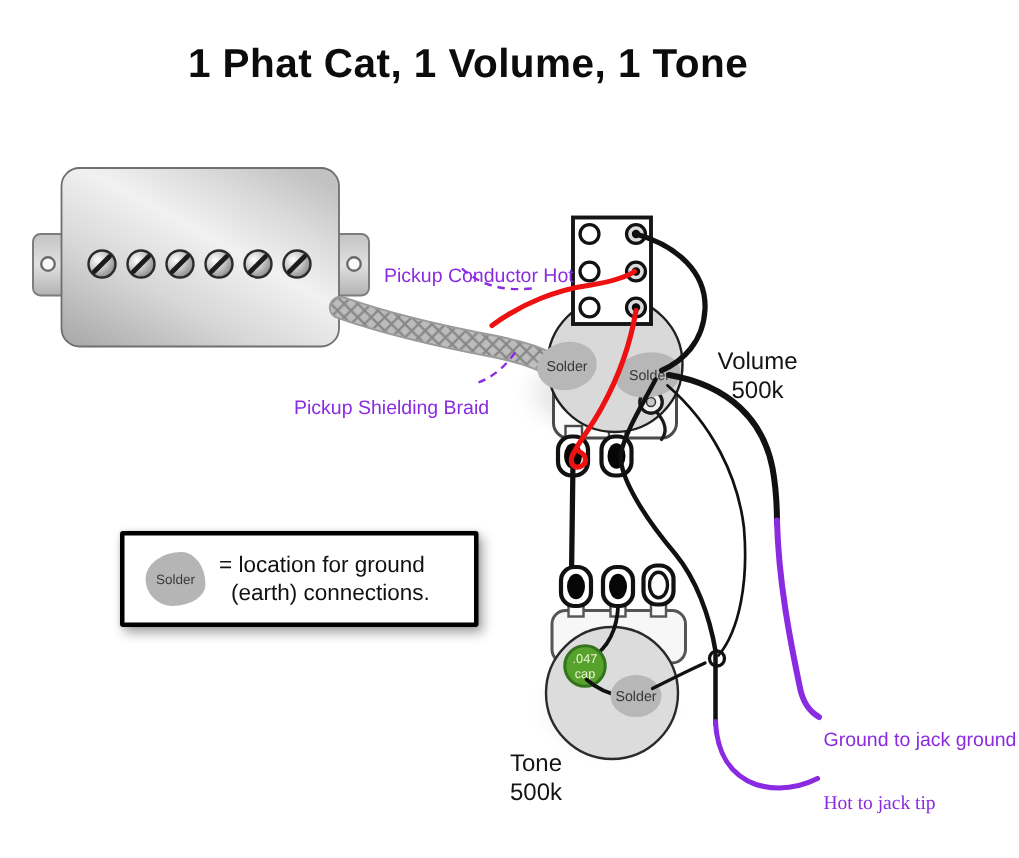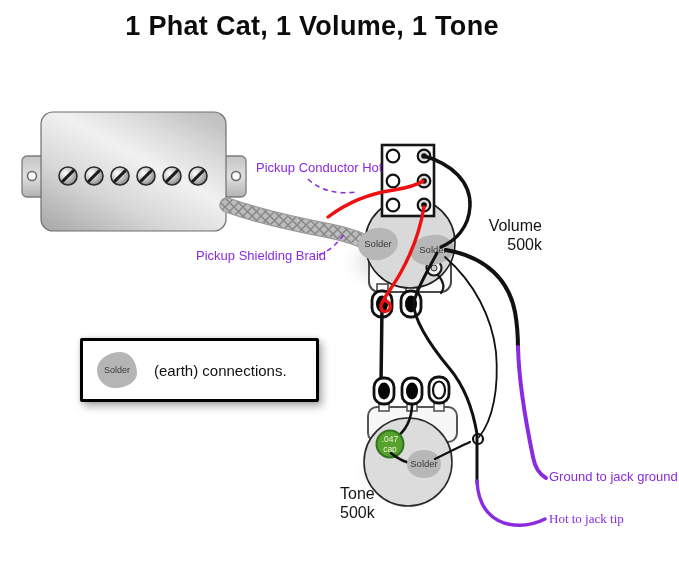--- a/index.html
+++ b/index.html
@@ -1,32 +1,32 @@
 <!DOCTYPE html>
 <html><head>
 <meta charset="utf-8">
 <style>
   html,body{margin:0;padding:0;background:#fff;}
   #stage{
     position:relative;width:679px;height:572px;background:#ffffff;overflow:hidden;
     font-family:"Liberation Sans",sans-serif;
   }
   #stage svg{position:absolute;left:0;top:0;}
-  .abs{position:absolute;white-space:nowrap;}
+  .abs{position:absolute;white-space:nowrap;margin-top:16px;}
   .title{
     left:312px;top:11px;transform:translateX(-50%);
     font-size:27px;font-weight:bold;letter-spacing:.3px;color:#0c0c0c;
   }
   .plabel{font-size:13px;color:#8a2be2;}
   .lbl-hot{left:256px;top:160px;}
   .lbl-braid{left:196px;top:248px;}
   .lbl-jackgnd{left:549px;top:469px;}
   .lbl-jacktip{left:549px;top:511px;font-family:Liberation Serif, serif;}
   .potlabel{font-size:16px;line-height:19px;color:#141414;}
-  .vol{left:468px;top:216px;width:74px;text-align:right;}
+  .vol{left:468px;top:216px;width:74px;text-align:center;}
   .tone{left:340px;top:484px;text-align:center;}
   .legend{
     left:80px;top:338px;width:239px;height:64px;box-sizing:border-box;
     border:3px solid #000;border-radius:2px;background:#fff;
     box-shadow:3px 4px 8px rgba(0,0,0,.35),0 0 3px rgba(0,0,0,.15);
     display:flex;align-items:center;gap:9px;padding:6px 8px 6px 14px;
   }
   .legend-blob{
     width:40px;height:36px;background:#b5b5b5;flex:0 0 auto;
     border-radius:60% 40% 55% 45% / 50% 60% 40% 50%;
@@ -210,17 +210,18 @@
   <div class="abs potlabel tone">
     <div>Tone</div>
     <div>500k</div>
   </div>
 
   <div class="abs legend">
     <div class="legend-blob">
       <span>Solder</span>
     </div>
     <div class="legend-text">
+      <div>= location for ground</div>
       <div class="l2">(earth) connections.</div>
     </div>
   </div>
 
 </div>
 
 </body></html>

